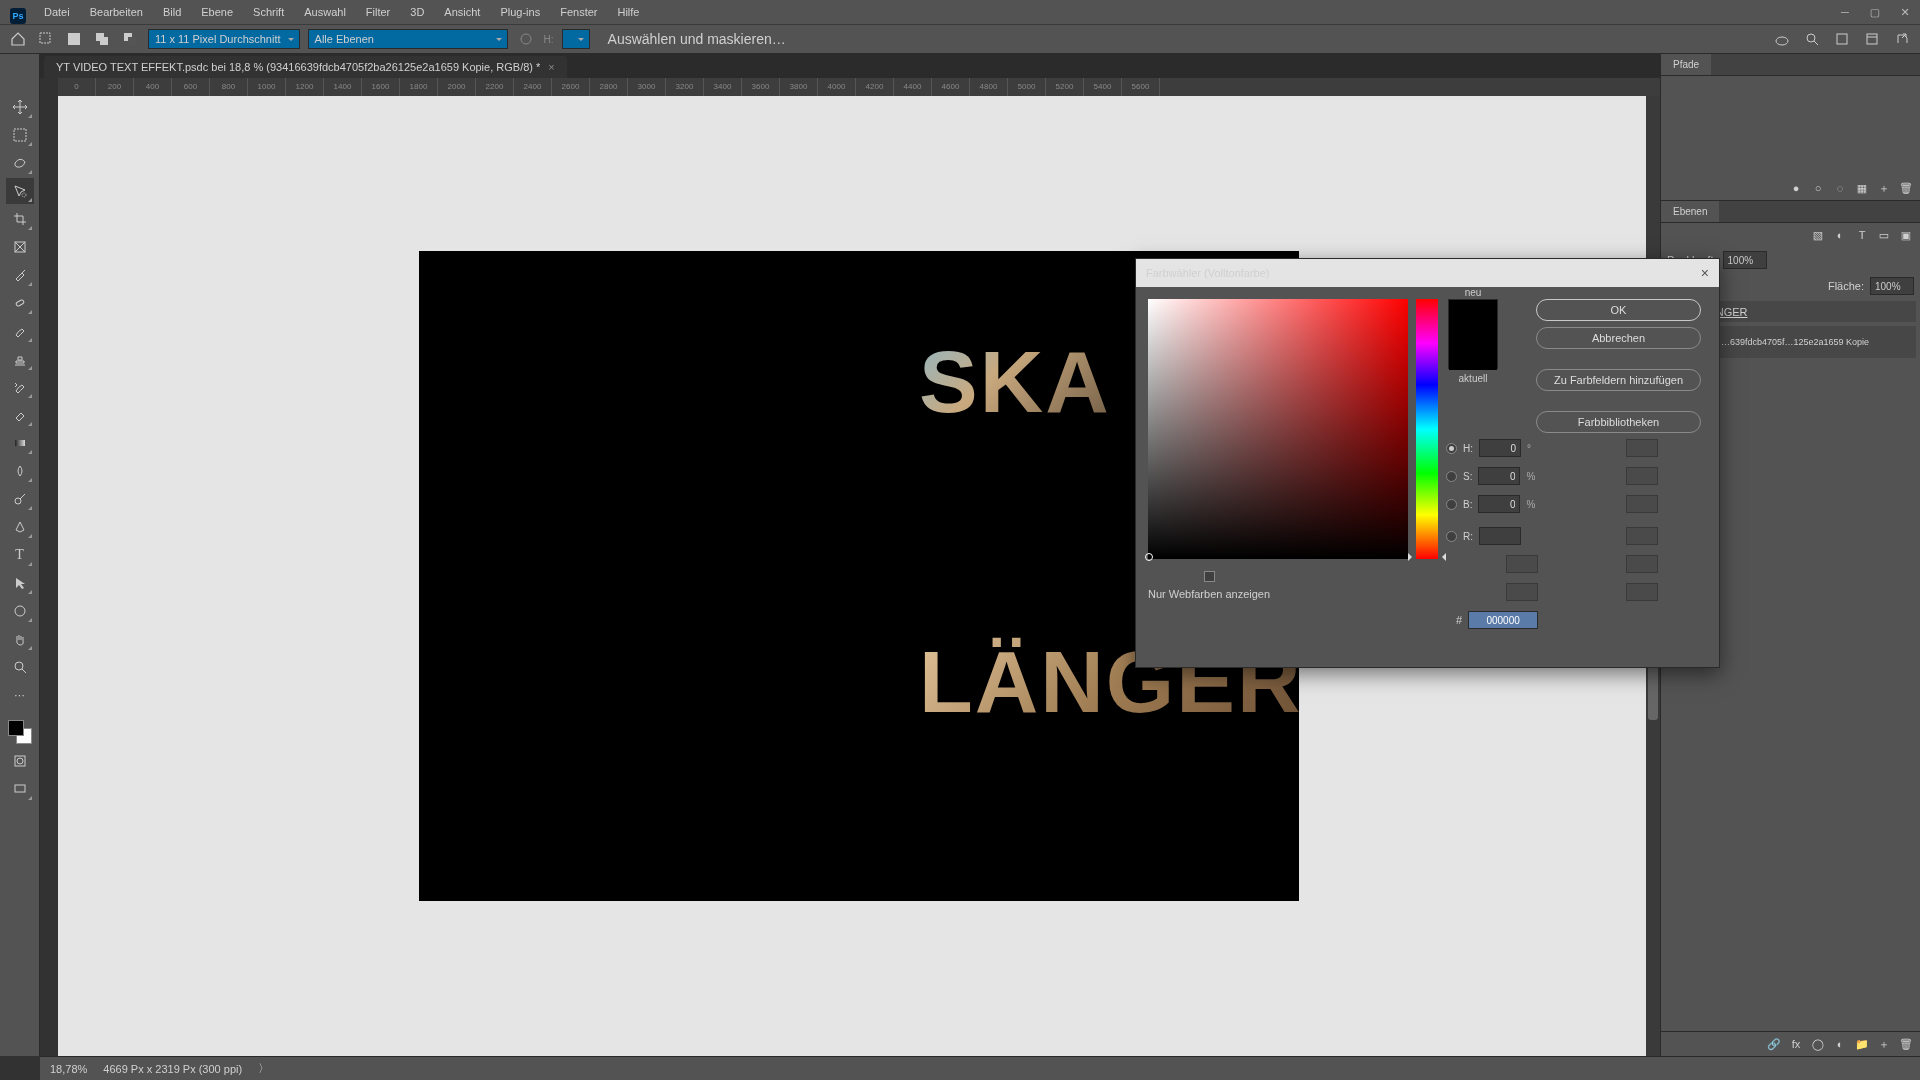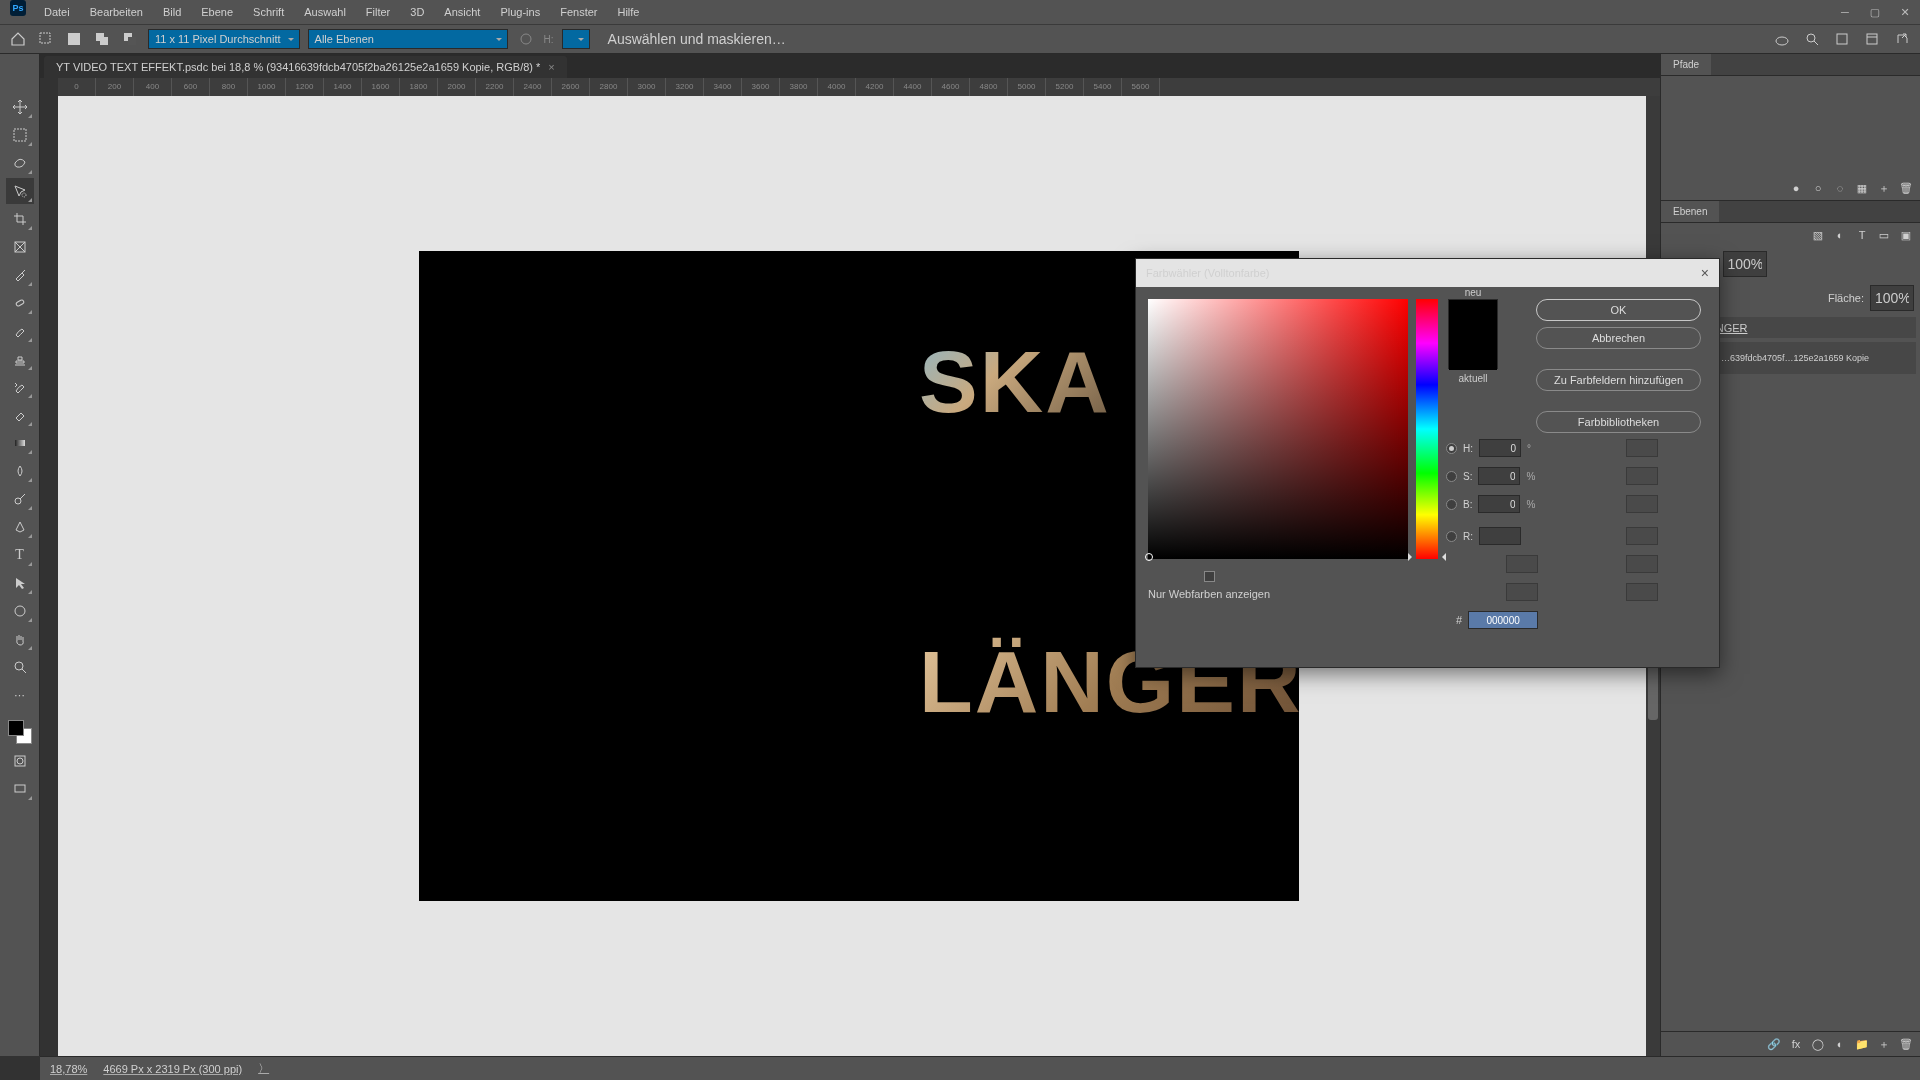--- a/index.html
+++ b/index.html
@@ -1,19 +1,19 @@
 <!DOCTYPE html>
 <html><head>
 <meta charset="utf-8">
 <style>
   * { margin: 0; padding: 0; box-sizing: border-box; font-family: "Segoe UI", Tahoma, sans-serif; font-size: 11px; color: #d0d0d0; user-select: none; }
   body { background: #323232; width: 1920px; height: 1080px; overflow: hidden; position: relative; }
 
   
-  .menubar { position: absolute; left: 0; top: 0; right: 0; height: 24px; background: #535353; display: flex; align-items: flex-start; padding-left: 10px; }
+  .menubar { position: absolute; left: 0; top: 0; right: 0; height: 24px; background: #535353; display: flex; align-items: flex-end; padding-left: 10px; }
   .menubar .logo { width: 16px; height: 16px; background: #001e36; border-radius: 3px; margin-right: 8px; display: flex; align-items: center; justify-content: center; }
   .menubar .logo::after { content: "Ps"; color: #31a8ff; font-size: 9px; font-weight: bold; }
   .menubar .item { padding: 0 10px; line-height: 24px; cursor: default; }
   .winctl { position: absolute; right: 0; top: 0; display: flex; }
   .winctl div { width: 30px; height: 24px; display: flex; align-items: center; justify-content: center; color: #bbb; }
 
   
   .optbar { position: absolute; left: 0; top: 24px; right: 0; height: 30px; background: #535353; border-top: 1px solid #3a3a3a; border-bottom: 1px solid #2a2a2a; display: flex; align-items: center; padding: 0 8px; gap: 8px; }
   .opt-icon { width: 20px; height: 20px; display: flex; align-items: center; justify-content: center; }
   .opt-sel { background: #0369a1; border: 1px solid #2a2a2a; height: 20px; padding: 0 18px 0 6px; display: flex; align-items: center; font-size: 10px; position: relative; }
@@ -58,27 +58,27 @@
   .panels { position: absolute; right: 0; top: 54px; width: 260px; bottom: 24px; background: #535353; border-left: 1px solid #2a2a2a; display: flex; flex-direction: column; }
   .panel-tab-row { display: flex; background: #424242; height: 22px; border-bottom: 1px solid #2a2a2a; }
   .panel-tab { padding: 0 12px; line-height: 22px; font-size: 10px; }
   .panel-tab.active { background: #535353; }
   .panel-body { flex: 0 0  auto; padding: 6px; }
   .panel-divider { height: 1px; background: #2a2a2a; }
   .panel-icons { display:flex; justify-content:flex-end; gap:6px; padding:4px 6px; }
   .mini-icon { width:16px; height:16px; display:flex; align-items:center; justify-content:center; }
 
   .layer-props { display:flex; align-items:center; gap:6px; padding:4px 6px; font-size:10px; }
-  .layer-props select, .layer-props input { background:#3f3f3f; border:1px solid #2a2a2a; color:#ccc; font-size:14px; height:18px; padding:12px 4px; }
+  .layer-props select, .layer-props input { background:#3f3f3f; border:1px solid #2a2a2a; color:#ccc; font-size:10px; height:18px; padding:4px 4px; }
   .layer-row { display:flex; align-items:center; gap:6px; padding:4px 6px; font-size:10px; background:#474747; margin:2px 4px; }
   .layer-thumb { width:28px; height:24px; background:#222; border:1px solid #888; }
   .panel-bottom-icons { margin-top:auto; display:flex; justify-content:flex-end; gap:6px; padding:4px 6px; border-top:1px solid #2a2a2a; }
 
   
-  .status { position:absolute; left:40px; right:0; bottom:0; height:24px; background:#535353; border-top:1px solid #2a2a2a; display:flex; align-items:center; gap:16px; padding:0 10px; font-size:10px; color:#aaa;text-decoration:underline; }
+  .status { position:absolute; left:40px; right:0; bottom:0; height:24px; background:#535353; border-top:1px solid #2a2a2a; display:flex; align-items:center; gap:16px; padding:0 10px; font-size:10px; color:#aaa; }
 
   
   .dialog { position:absolute; left:1135px; top:258px; width:585px; height:410px; background:#535353; border:1px solid #2a2a2a; box-shadow:0 6px 20px rgba(0,0,0,.5); }
   .dlg-title { height:28px; background:#e4e4e4; color:#3a3a3a; display:flex; align-items:center; padding:0 10px; font-size:11px; }
   .dlg-title .x { margin-left:auto; color:#555; font-size:14px; cursor:default; }
   .dlg-body { position:relative; padding:1px; height:calc(100% - 28px); }
   .sv-field { position:absolute; left:12px; top:12px; width:260px; height:260px;
               background: linear-gradient(to top, #000, transparent),
                           linear-gradient(to right, #fff, #f00); }
   .sv-cursor { position:absolute; left:9px; top:266px; width:8px; height:8px; border:1px solid #fff; border-radius:50%; }

